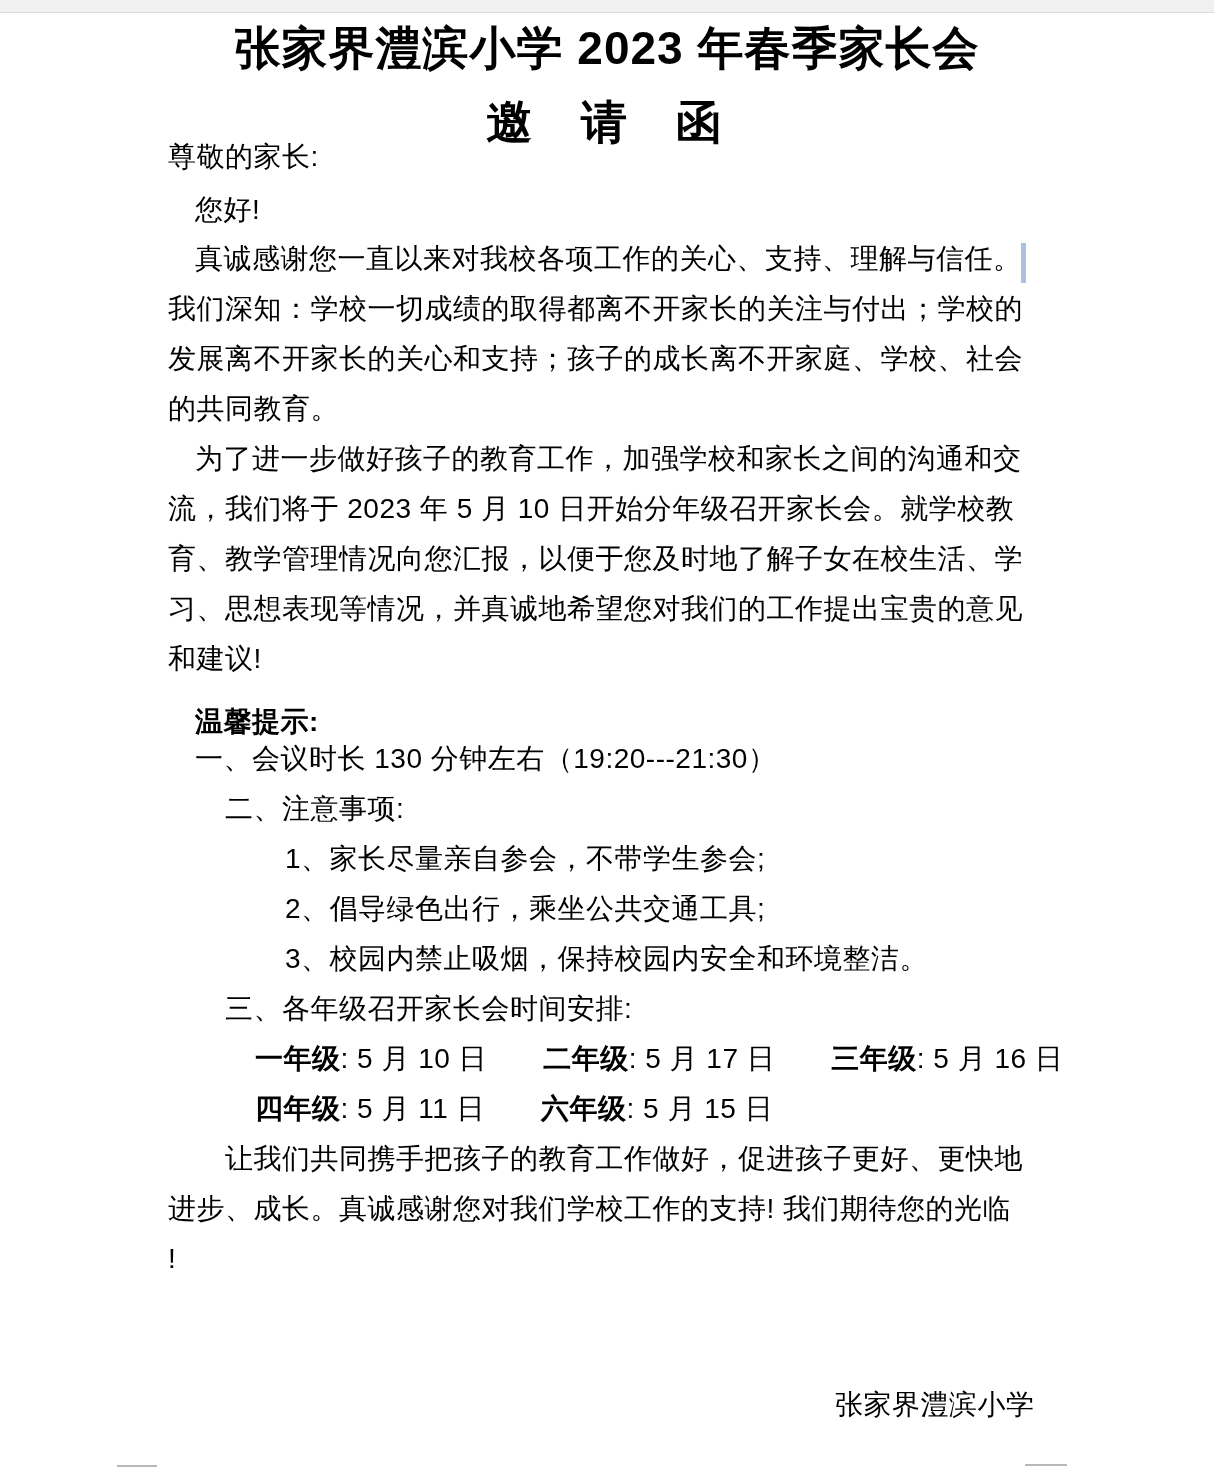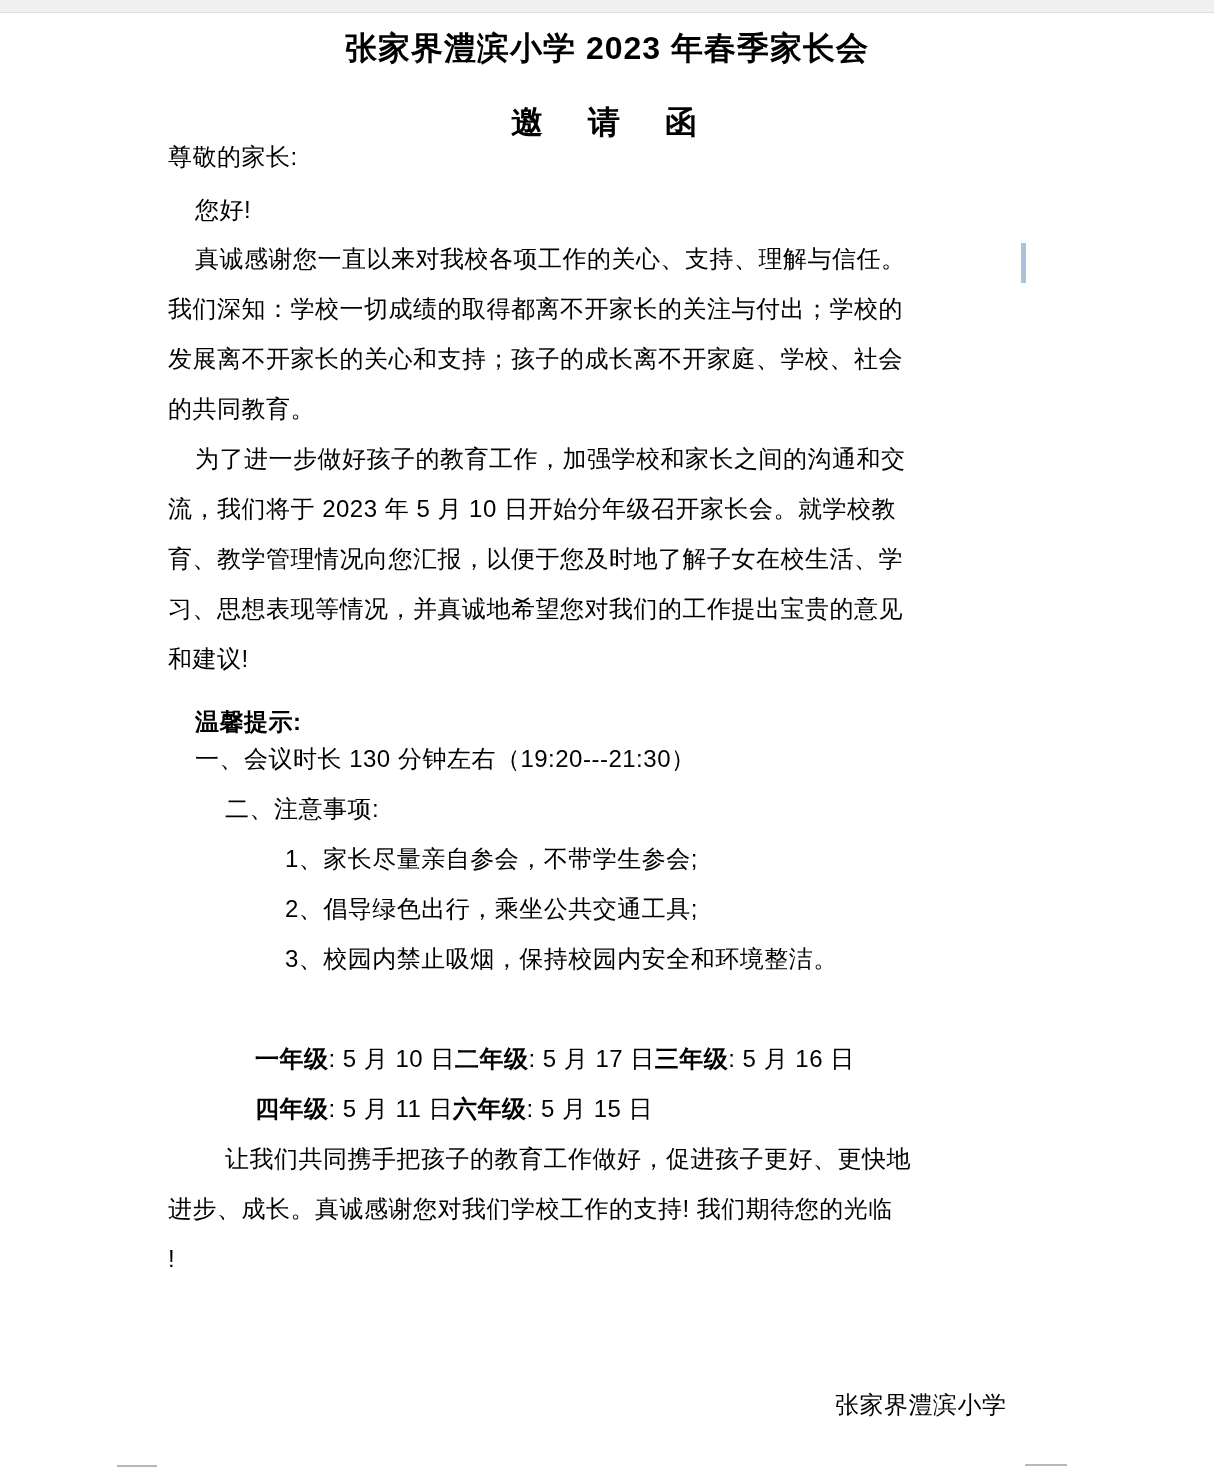--- a/index.html
+++ b/index.html
@@ -2,27 +2,27 @@
 <html><head>
 <meta charset="utf-8">
 <style>
   * { margin:0; padding:0; box-sizing:border-box; }
   html,body { width:1214px; height:1469px; background:#ffffff; }
   body { font-family:"Liberation Sans", sans-serif; color:#000; overflow:hidden; }
   .page { position:relative; width:1214px; height:1469px; background:#fff; }
   .top-strip { position:absolute; left:0; top:0; width:100%; height:13px;
                background:#f0f0f0; border-bottom:1px solid #dcdcdc; }
   .title { position:absolute; left:0; right:0; text-align:center;
-           font-size:32px; font-weight:700; line-height:52px; white-space:nowrap;
+           font-size:46px; font-weight:700; line-height:52px; white-space:nowrap;
            letter-spacing:1px; }
   .subtitle { word-spacing:24px; letter-spacing:6px;margin-top:14px; }
-  .ln { position:absolute; font-size:24px; line-height:38px; white-space:nowrap;
+  .ln { position:absolute; font-size:28px; line-height:38px; white-space:nowrap;
         letter-spacing:0.5px; }
   .bold { font-weight:700;margin-top:13px; }
-  .row { display:flex; }
+  .row { display:flex; gap:56px; }
   .cell b { font-weight:700; }
   .cell span { font-weight:400; }
   .caret { position:absolute; left:1021px; top:243px; width:5px; height:40px;
            background:#a9c2df; }
   .corner-mark { position:absolute; height:2px; background:#a0a0a0; opacity:0.75; }
   .corner-mark.left  { left:117px; top:1465px; width:40px; }
   .corner-mark.right { left:1025px; top:1464px; width:42px; }
 </style>
 </head>
 <body>
@@ -48,20 +48,21 @@
   <div class="ln" style="left:168px; top:540px">育、教学管理情况向您汇报，以便于您及时地了解子女在校生活、学</div>
   <div class="ln" style="left:168px; top:590px">习、思想表现等情况，并真诚地希望您对我们的工作提出宝贵的意见</div>
   <div class="ln" style="left:168px; top:640px">和建议!</div>
 
   <div class="ln bold" style="left:195px; top:690px">温馨提示:</div>
   <div class="ln" style="left:195px; top:740px">一、会议时长 130 分钟左右（19:20---21:30）</div>
   <div class="ln" style="left:225px; top:790px">二、注意事项:</div>
   <div class="ln" style="left:285px; top:840px">1、家长尽量亲自参会，不带学生参会;</div>
   <div class="ln" style="left:285px; top:890px">2、倡导绿色出行，乘坐公共交通工具;</div>
   <div class="ln" style="left:285px; top:940px">3、校园内禁止吸烟，保持校园内安全和环境整洁。</div>
+  <div class="ln" style="left:225px; top:990px">三、各年级召开家长会时间安排:</div>
 
   <div class="ln row" style="left:255px; top:1040px">
     <span class="cell"><b>一年级</b><span>: 5 月 10 日</span></span>
     <span class="cell"><b>二年级</b><span>: 5 月 17 日</span></span>
     <span class="cell"><b>三年级</b><span>: 5 月 16 日</span></span>
   </div>
   <div class="ln row" style="left:255px; top:1090px">
     <span class="cell"><b>四年级</b><span>: 5 月 11 日</span></span>
     <span class="cell"><b>六年级</b><span>: 5 月 15 日</span></span>
   </div>

